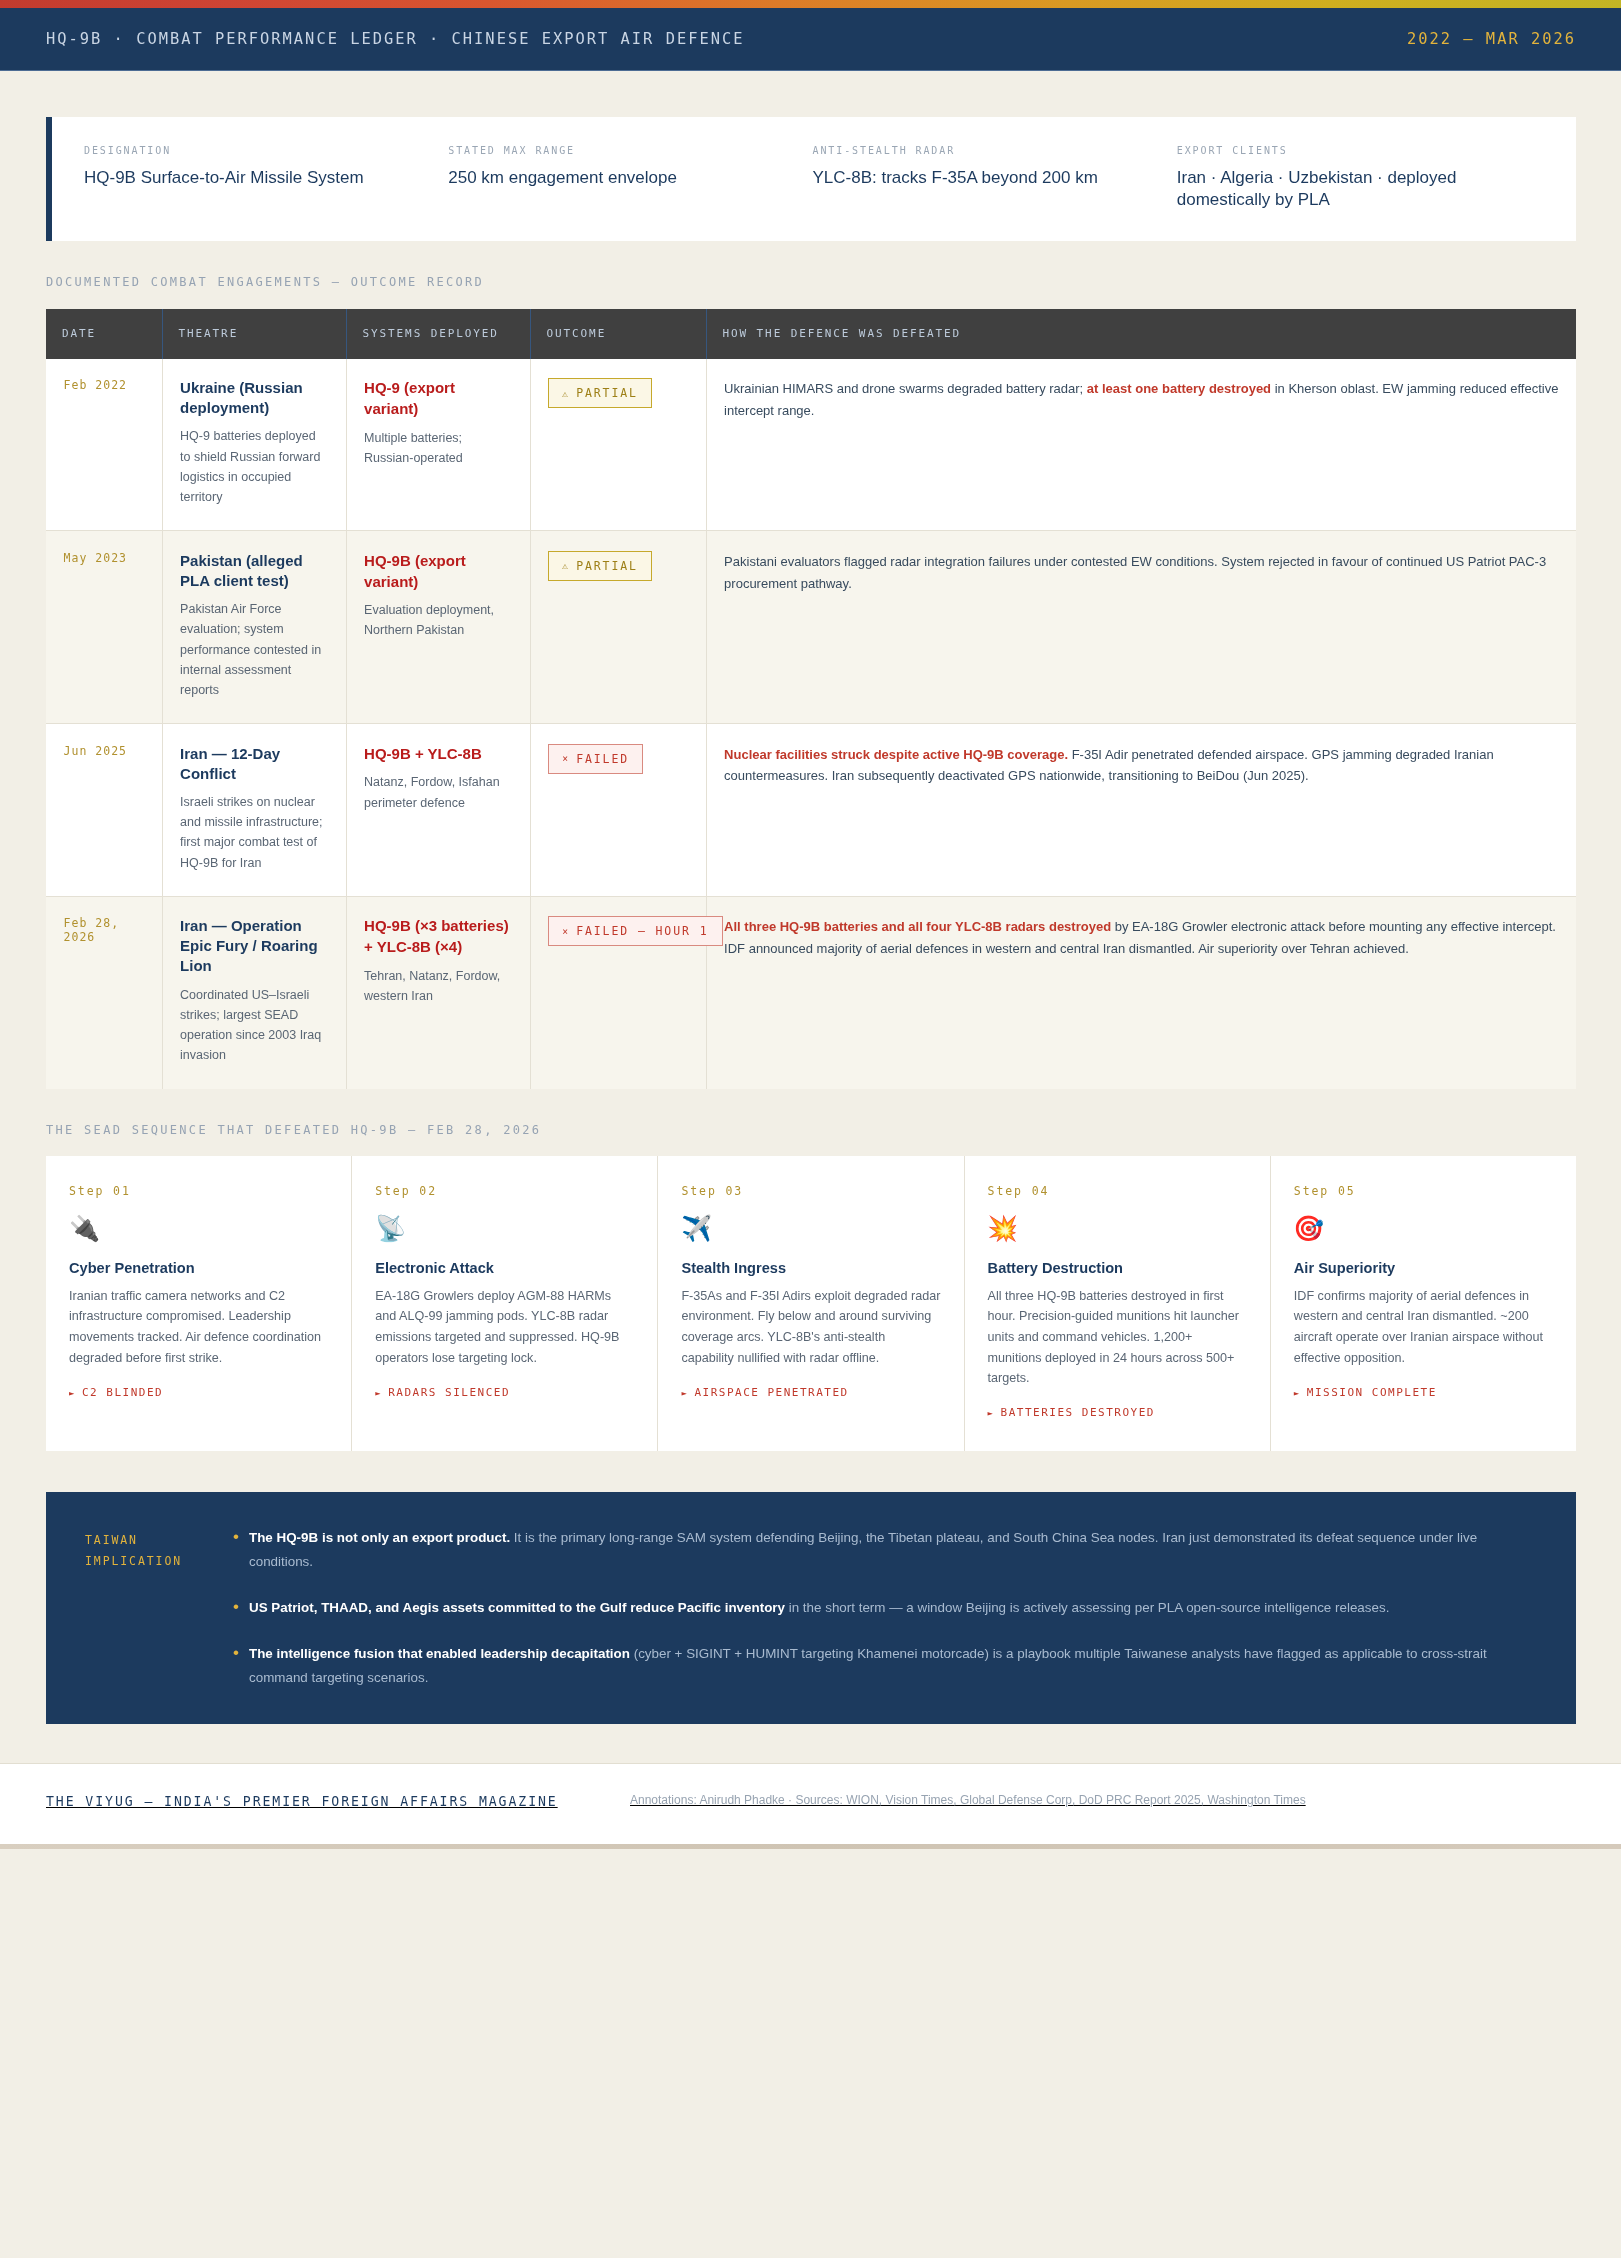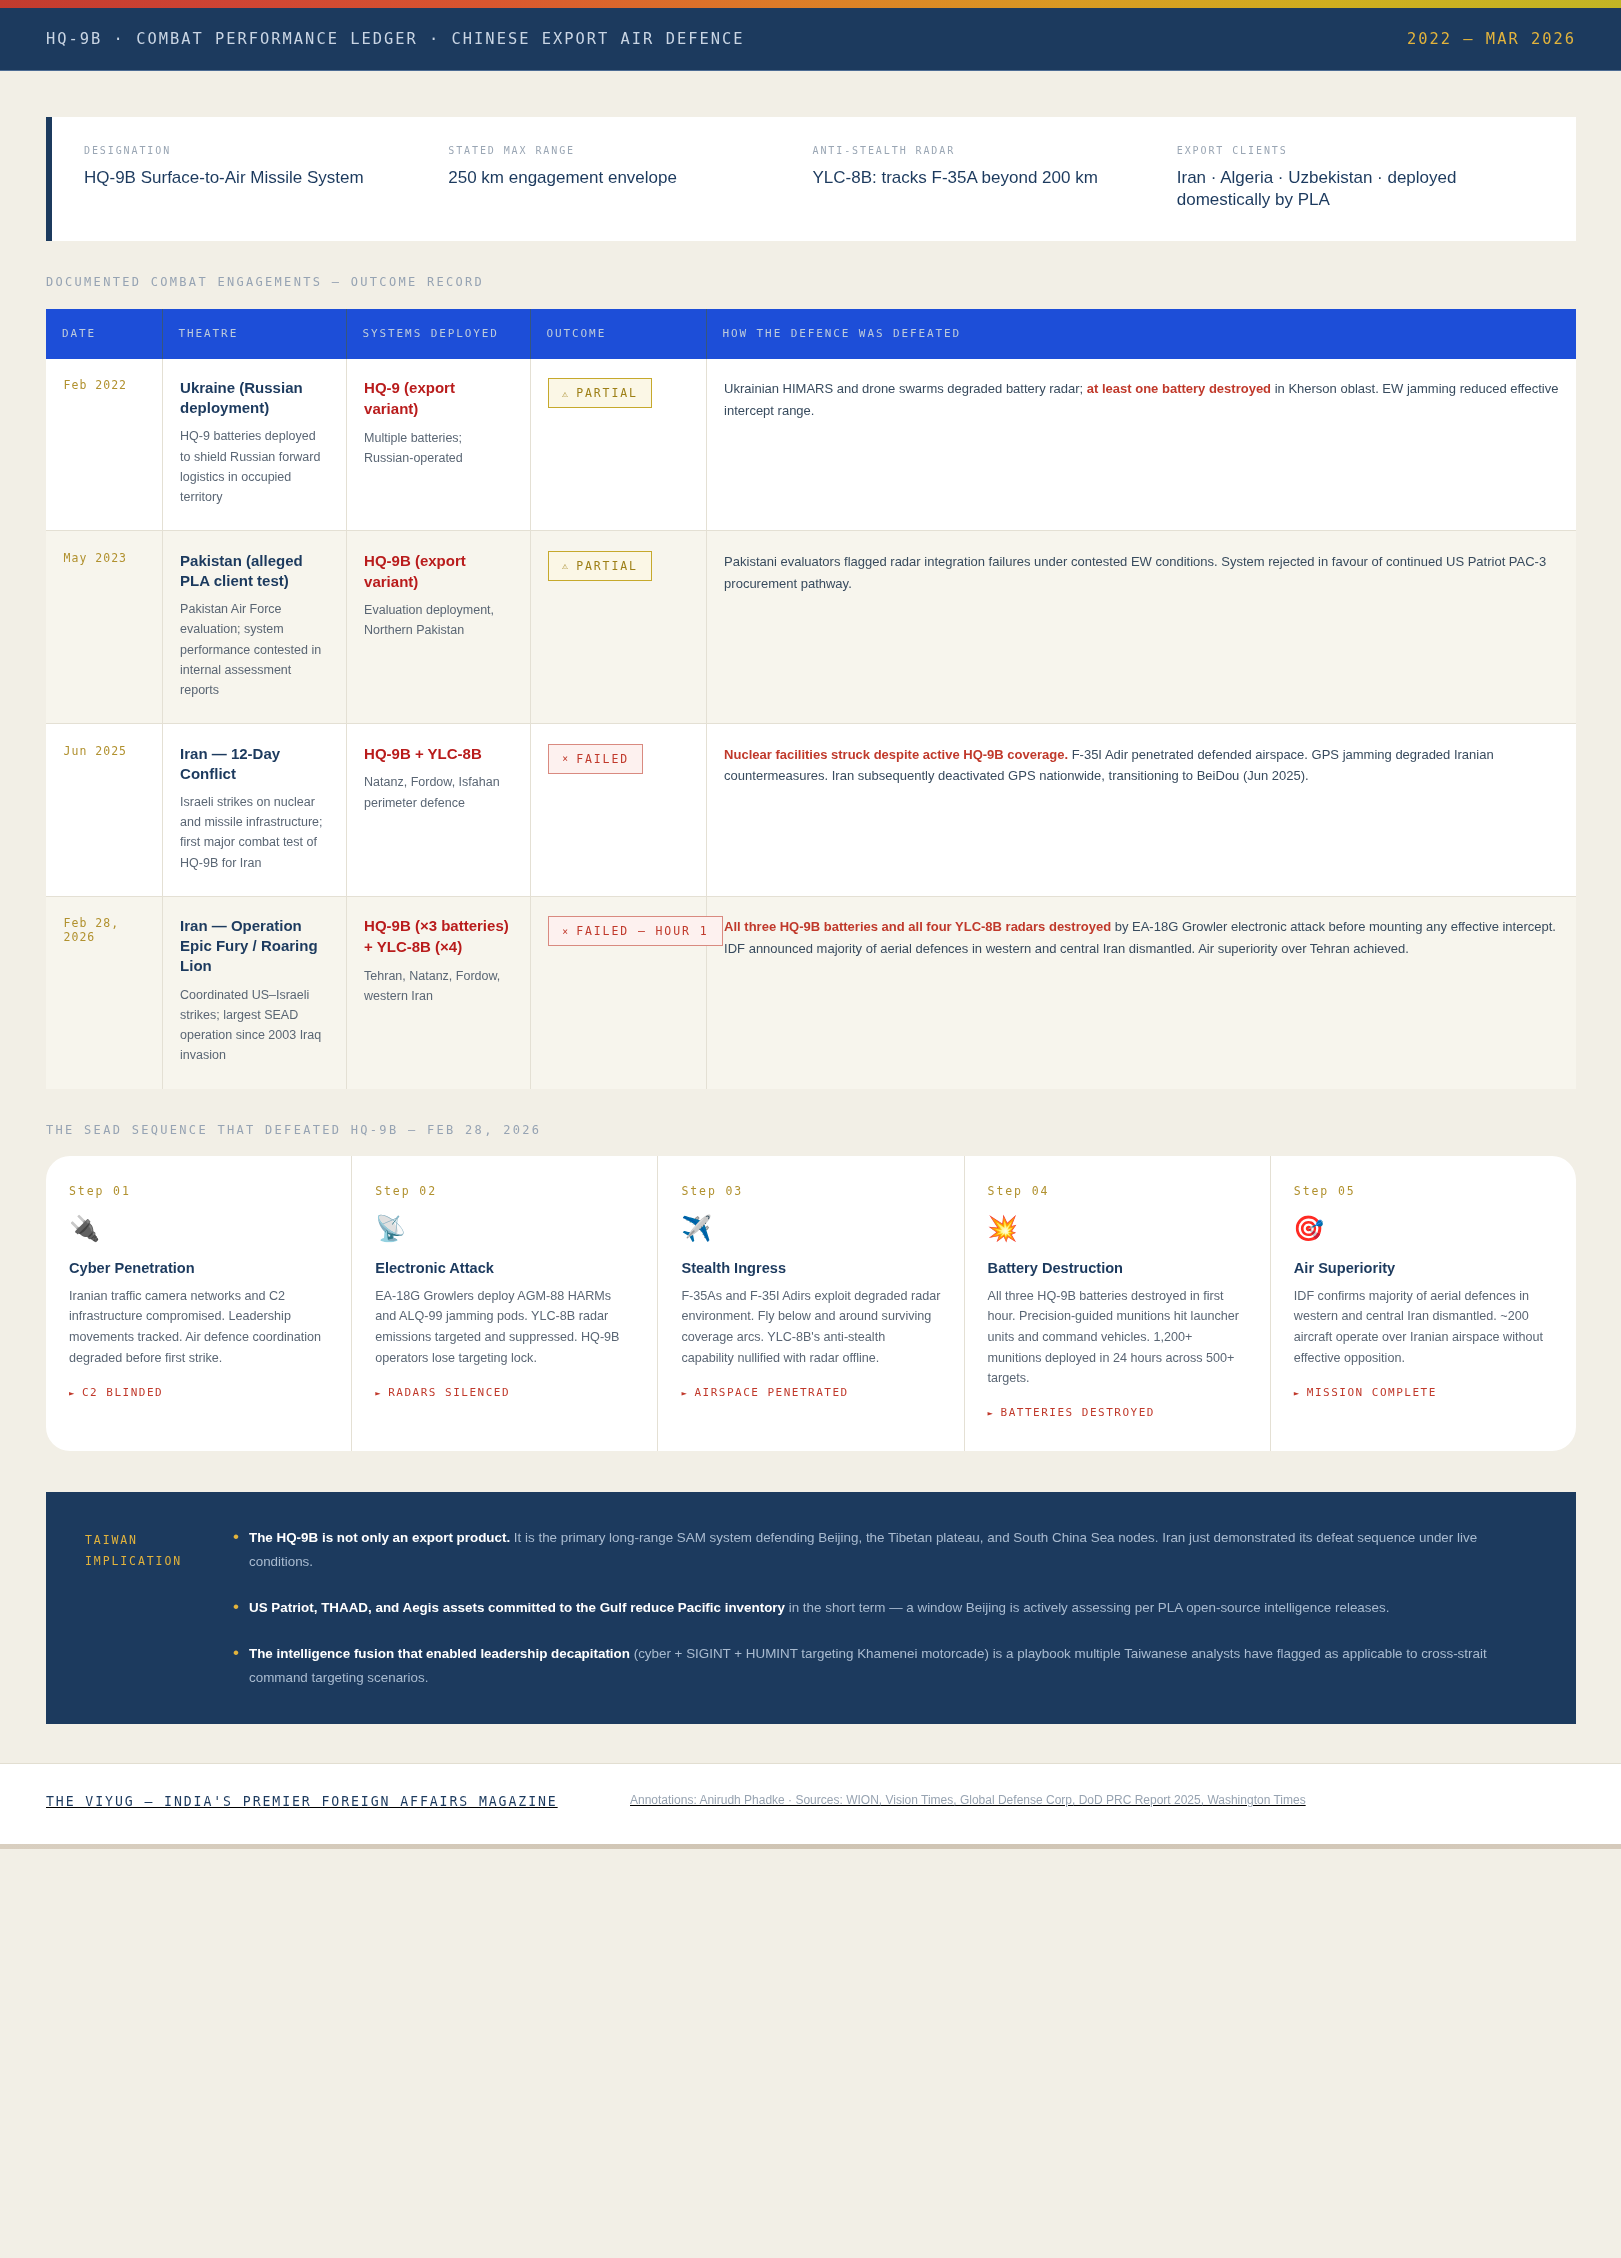--- a/index.html
+++ b/index.html
@@ -78,21 +78,21 @@
   }
 
   
   table.ledger {
     width: 100%;
     border-collapse: collapse;
     background: #fff;
     table-layout: fixed;
   }
   table.ledger thead th {
-    background: #1d4ed8;
+    background: #404040;
     color: #bdcbdb;
     font-family: "DejaVu Sans Mono", monospace;
     font-size: 11px;
     letter-spacing: 1.9px;
     font-weight: normal;
     text-align: left;
     padding: 18.5px 16px;
     border-right: 0.9px solid #36567e;
     vertical-align: middle;
   }
@@ -158,21 +158,20 @@
     white-space: nowrap;
   }
   .badge .g { font-size: 9.7px; letter-spacing: 0; }
   .badge.partial { color: #9d7f16; border-color: #c6a92c; background: #fbf7e6; }
   .badge.failed  { color: #c0392b; border-color: #d98a80; background: #fdf1ef; }
 
   
   .steps {
     display: flex;
     background: #fff;
-    border-radius: 24px;
   }
   .step {
     flex: 1 1 0;
     padding: 28px 23px 32px 23px;
     border-right: 0.9px solid #e4e0d4;
   }
   .step:last-child { border-right: none; }
   .step-num {
     font-family: "DejaVu Sans Mono", monospace;
     font-size: 11.5px;

